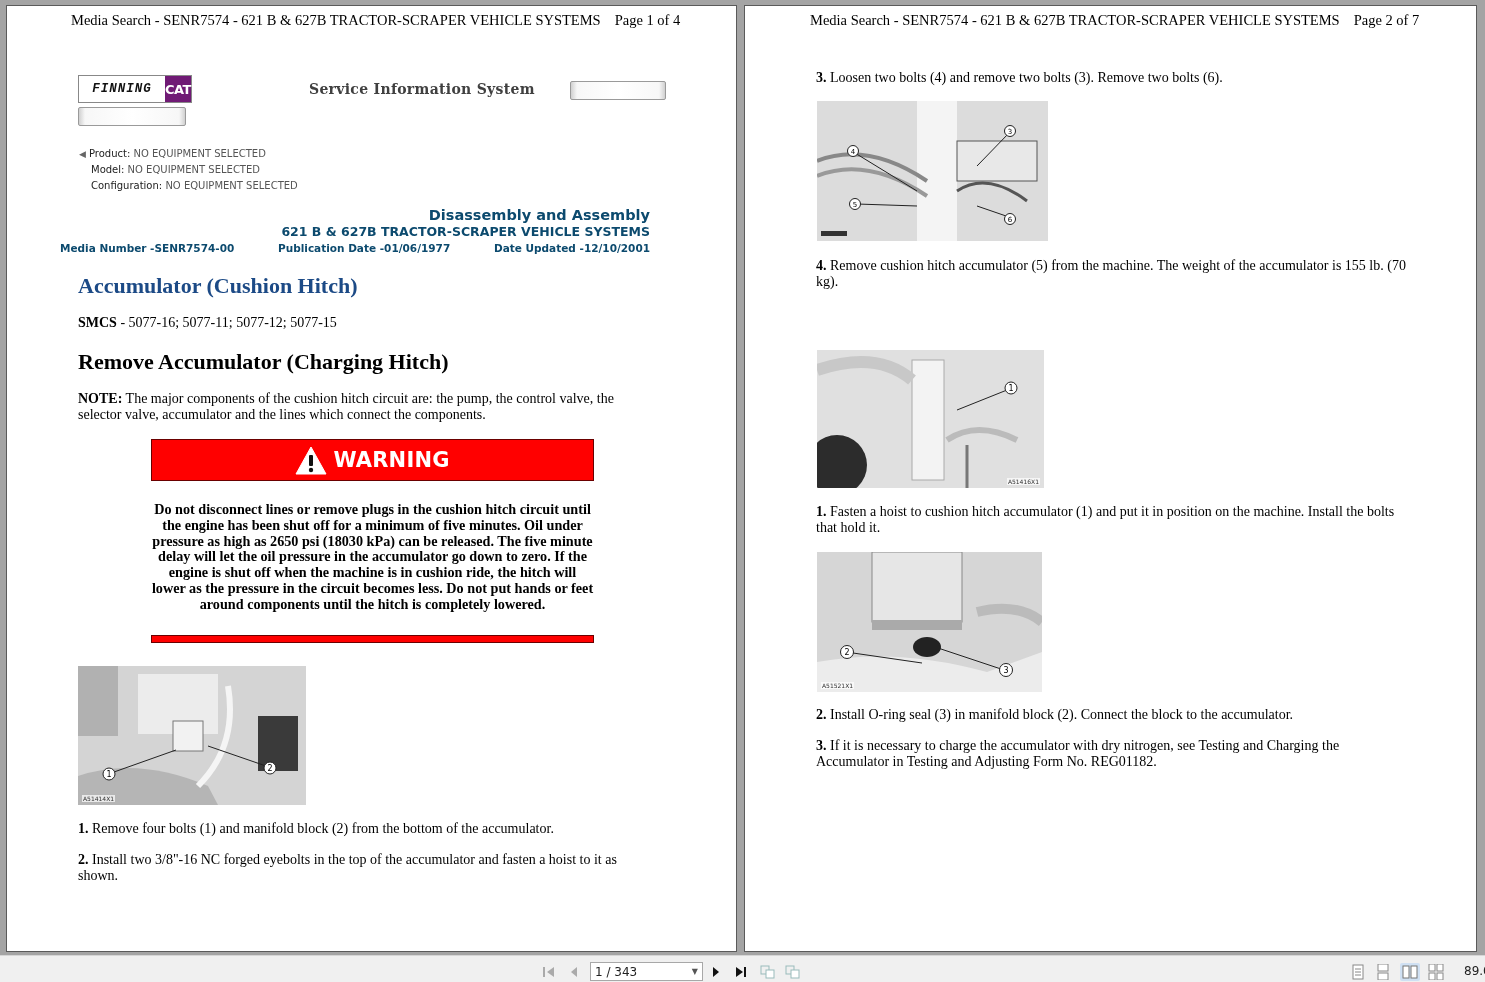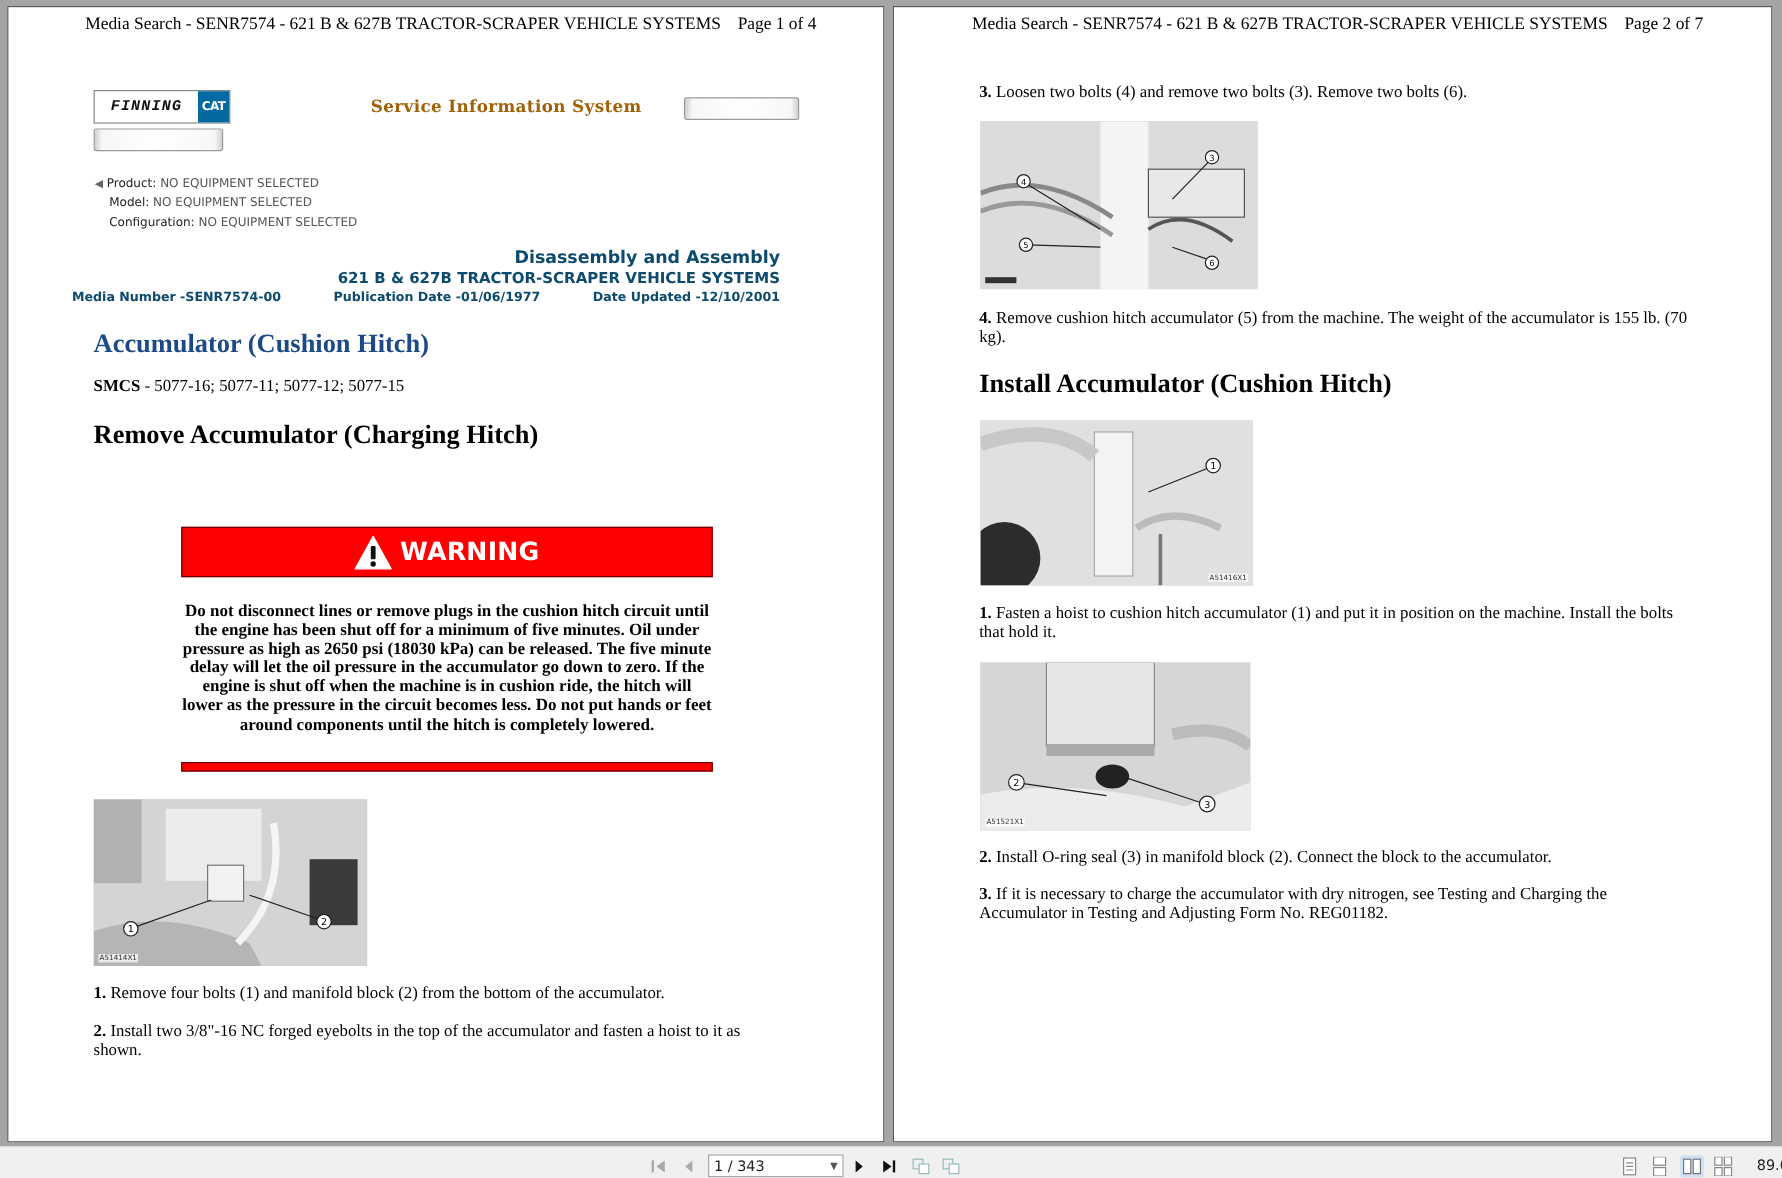--- a/index.html
+++ b/index.html
@@ -36,36 +36,36 @@
     position: absolute; left: 71px; top: 69px; width: 114px; height: 28px;
     border: 1px solid #888; box-sizing: border-box; background: #fff;
     display: flex; align-items: stretch;
   }
   .logo .finning {
     flex: 1; display: flex; align-items: center; justify-content: center;
     font-family: Liberation Mono, monospace; font-weight: bold; font-style: italic;
     font-size: 12.5px; letter-spacing: 1px; color: #111;
   }
   .logo .cat {
-    width: 26px; background: #0369a1; color: #fff;
+    width: 26px; background: #701a75; color: #fff;
     display: flex; align-items: center; justify-content: center;
-    font-family: "DejaVu Sans", sans-serif; font-weight: bold; font-size: 10px;
+    font-family: "DejaVu Sans", sans-serif; font-weight: bold; font-size: 13px;
     letter-spacing: -0.5px;
   }
   .fake-btn {
     position: absolute; height: 19px;
     border: 1px solid #9a9a9a; border-radius: 2px; box-sizing: border-box;
     background: linear-gradient(to right, #d0d0d0 0px, #f7f7f7 6px, #fff 50%, #f7f7f7 calc(100% - 6px), #d0d0d0 100%);
   }
   #btn-a { left: 71px; top: 101px; width: 108px; }
   #btn-b { left: 563px; top: 75px; width: 96px; }
   .sis-title {
     position: absolute; left: 302px; top: 75px;
     font-family: "DejaVu Serif", serif; font-weight: bold; font-size: 14px;
-    color: #a16207; letter-spacing: 0.3px;
+    color: #404040; letter-spacing: 0.3px;
   }
   .equip {
     position: absolute; left: 72px; top: 140px;
     font-family: "DejaVu Sans", sans-serif; font-size: 10px; line-height: 16px; color: #555;
   }
   .equip .row { white-space: nowrap; }
   .equip .lbl { color: #222; }
   .equip .indent { padding-left: 12px; }
   .equip .back { color: #666; margin-right: 3px; font-size: 9px; }
 
@@ -171,20 +171,23 @@
     </div>
 
     <div class="content" style="top:267px;">
       <h1 class="title-blue">Accumulator (Cushion Hitch)</h1>
     </div>
     <div class="content smcs" style="top:309px;">
       <b>SMCS</b><span> - 5077-16; 5077-11; 5077-12; 5077-15</span>
     </div>
     <div class="content" style="top:343px;">
       <h2 class="h-remove">Remove Accumulator (Charging Hitch)</h2>
+    </div>
+    <div class="content" style="top:385px;">
+      <p class="para"><b>NOTE:</b><span> The major components of the cushion hitch circuit are: the pump, the control valve, the selector valve, accumulator and the lines which connect the components.</span></p>
     </div>
 
     <div class="warning">
       <div class="bar">
         <svg width="32" height="29" viewBox="0 0 32 29">
           <polygon points="16,1 31,28 1,28" fill="#fff" stroke="#fff" stroke-width="1" stroke-linejoin="round"></polygon>
           <rect x="14" y="9" width="4" height="11" rx="1" fill="#111"></rect>
           <circle cx="16" cy="24" r="2.2" fill="#111"></circle>
         </svg>
         <span class="lbl">WARNING</span>
@@ -250,23 +253,20 @@
         <circle cx="193" cy="118" r="5.5" fill="#fff" stroke="#222"></circle>
         <text x="193" y="121" font-size="7" text-anchor="middle" font-family="DejaVu Sans, sans-serif">6</text>
         <rect x="4" y="130" width="26" height="5" fill="#333"></rect>
       </svg>
     </div>
 
     <div class="content" style="top:252px; width:590px;">
       <p class="para"><b>4.</b><span> Remove cushion hitch accumulator (5) from the machine. The weight of the accumulator is 155 lb. (70 kg).</span></p>
     </div>
 
-    <div class="content" style="top:301px;">
-      <h2 class="h-remove">Install Accumulator (Cushion Hitch)</h2>
-    </div>
 
     <div class="photo" style="left:72px; top:344px; width:227px; height:138px;">
       <svg width="227" height="138" viewBox="0 0 227 138">
         <rect width="227" height="138" fill="#e0e0e0"></rect>
         <rect x="95" y="10" width="32" height="120" fill="#f3f3f3" stroke="#aaa"></rect>
         <path d="M0 20 Q60 0 95 30" stroke="#c8c8c8" stroke-width="12" fill="none"></path>
         <ellipse cx="20" cy="115" rx="30" ry="30" fill="#2c2c2c"></ellipse>
         <path d="M130 90 Q160 70 200 90" stroke="#bbb" stroke-width="6" fill="none"></path>
         <path d="M150 95 L150 138" stroke="#777" stroke-width="3"></path>
         <line x1="190" y1="40" x2="140" y2="60" stroke="#222"></line>

